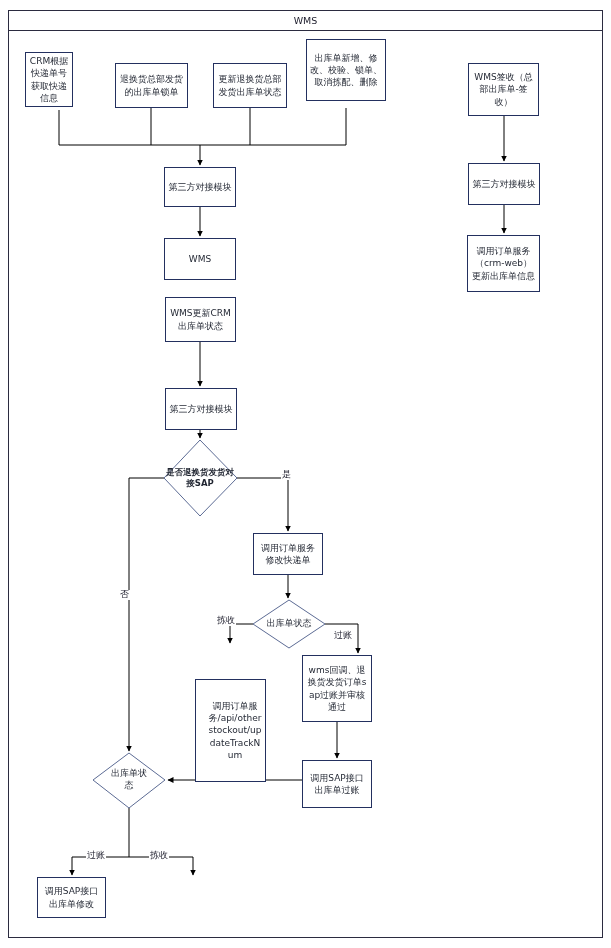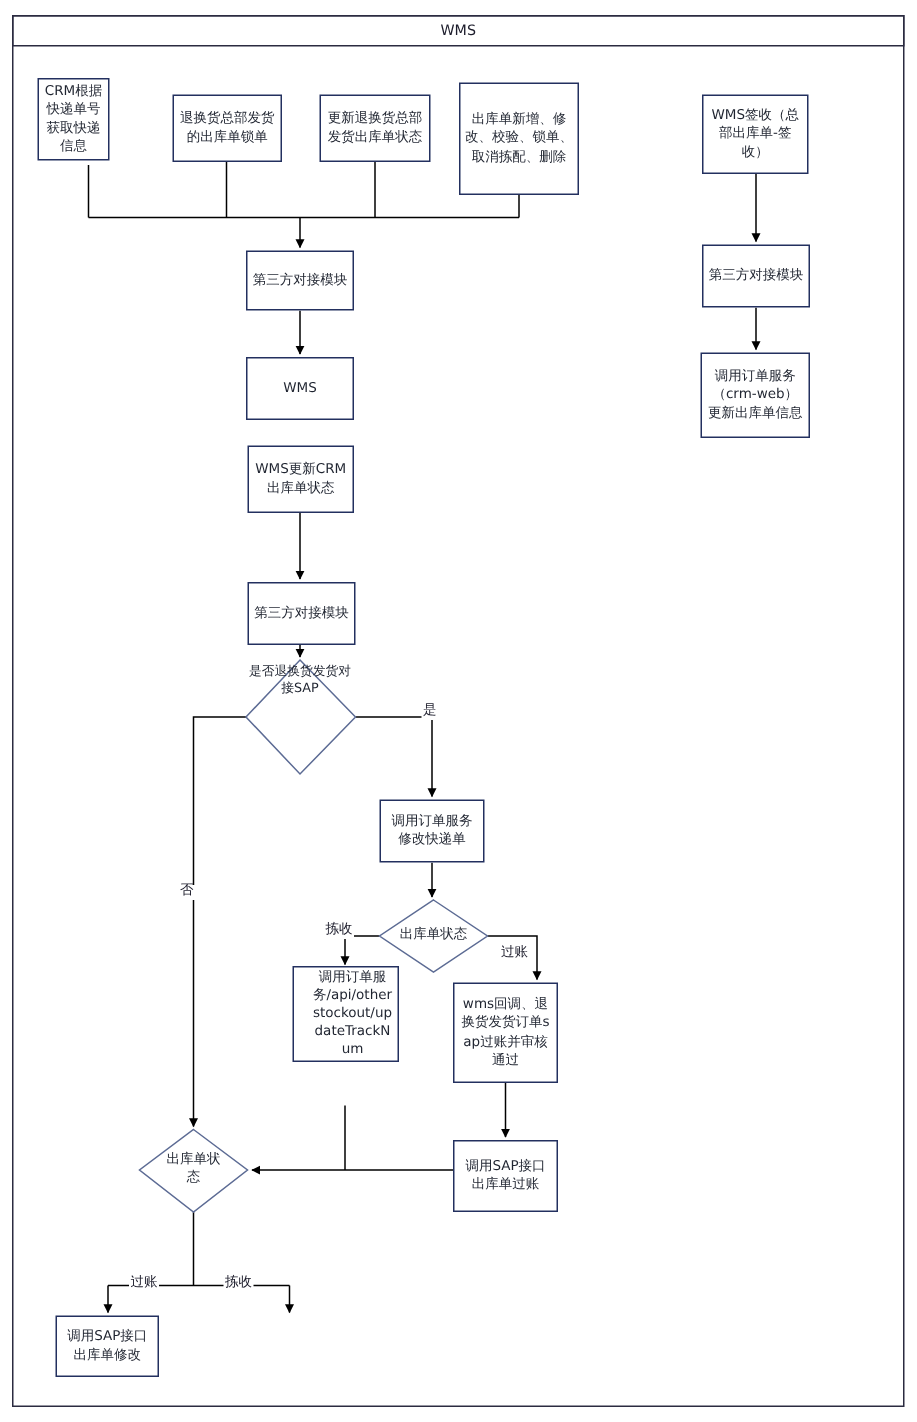--- a/index.html
+++ b/index.html
@@ -75,39 +75,39 @@
     <g stroke="#5c6b94" stroke-width="1" fill="#ffffff">
       <polygon points="200,440 237,478 200,516 164,478"></polygon>
       <polygon points="289,600 325,624 289,648 253,624"></polygon>
       <polygon points="129,753 165,780 129,808 93,780"></polygon>
     </g>
   </svg>
 
   <div class="node" style="left:25px; top:52px; width:48px; height:55px;">CRM根据快递单号获取快递信息</div>
   <div class="node" style="left:115px; top:63px; width:73px; height:45px;">退换货总部发货的出库单锁单</div>
   <div class="node" style="left:213px; top:63px; width:74px; height:45px;">更新退换货总部发货出库单状态</div>
-  <div class="node" style="left:306px; top:55px; width:80px; height:75px;">出库单新增、修改、校验、锁单、取消拣配、删除</div>
+  <div class="node" style="left:306px; top:39px; width:80px; height:62px;">出库单新增、修改、校验、锁单、取消拣配、删除</div>
   <div class="node" style="left:468px; top:63px; width:71px; height:53px;">WMS签收（总部出库单-签收）</div>
 
   <div class="node" style="left:164px; top:167px; width:72px; height:40px;">第三方对接模块</div>
   <div class="node" style="left:164px; top:238px; width:72px; height:42px;">WMS</div>
   <div class="node" style="left:165px; top:297px; width:71px; height:45px;">WMS更新CRM出库单状态</div>
   <div class="node" style="left:165px; top:388px; width:72px; height:42px;">第三方对接模块</div>
 
   <div class="node" style="left:253px; top:533px; width:70px; height:42px;">调用订单服务修改快递单</div>
-  <div class="node" style="left:195px; top:644px; width:71px; height:64px;padding-left:12px;">调用订单服务/api/otherstockout/updateTrackNum</div>
+  <div class="node" style="left:195px; top:679px; width:71px; height:103px;padding-left:12px;">调用订单服务/api/otherstockout/updateTrackNum</div>
   <div class="node" style="left:302px; top:655px; width:70px; height:67px;">wms回调、退换货发货订单sap过账并审核通过</div>
   <div class="node" style="left:302px; top:760px; width:70px; height:48px;">调用SAP接口出库单过账</div>
 
   <div class="node" style="left:37px; top:877px; width:69px; height:41px;">调用SAP接口出库单修改</div>
 
   <div class="node" style="left:468px; top:163px; width:72px; height:42px;">第三方对接模块</div>
   <div class="node" style="left:467px; top:235px; width:73px; height:57px;">调用订单服务（crm-web）更新出库单信息</div>
 
-  <div class="dtext" style="left:166px; top:428px; width:68px; height:52px;">是否退换货发货对接SAP</div>
+  <div class="dtext" style="left:166px; top:452px; width:68px; height:52px;font-weight:bold;">是否退换货发货对接SAP</div>
   <div class="dtext" style="left:256px; top:616px; width:66px; height:16px; font-size:9px;">出库单状态</div>
   <div class="dtext" style="left:108px; top:766px; width:42px; height:28px; font-size:9px;">出库单状态</div>
 
   <div class="elabel" style="left:281px; top:470px;">是</div>
   <div class="elabel" style="left:119px; top:590px;">否</div>
   <div class="elabel" style="left:216px; top:616px;">拣收</div>
   <div class="elabel" style="left:333px; top:631px;">过账</div>
   <div class="elabel" style="left:86px; top:851px;">过账</div>
   <div class="elabel" style="left:149px; top:851px;">拣收</div>
 

